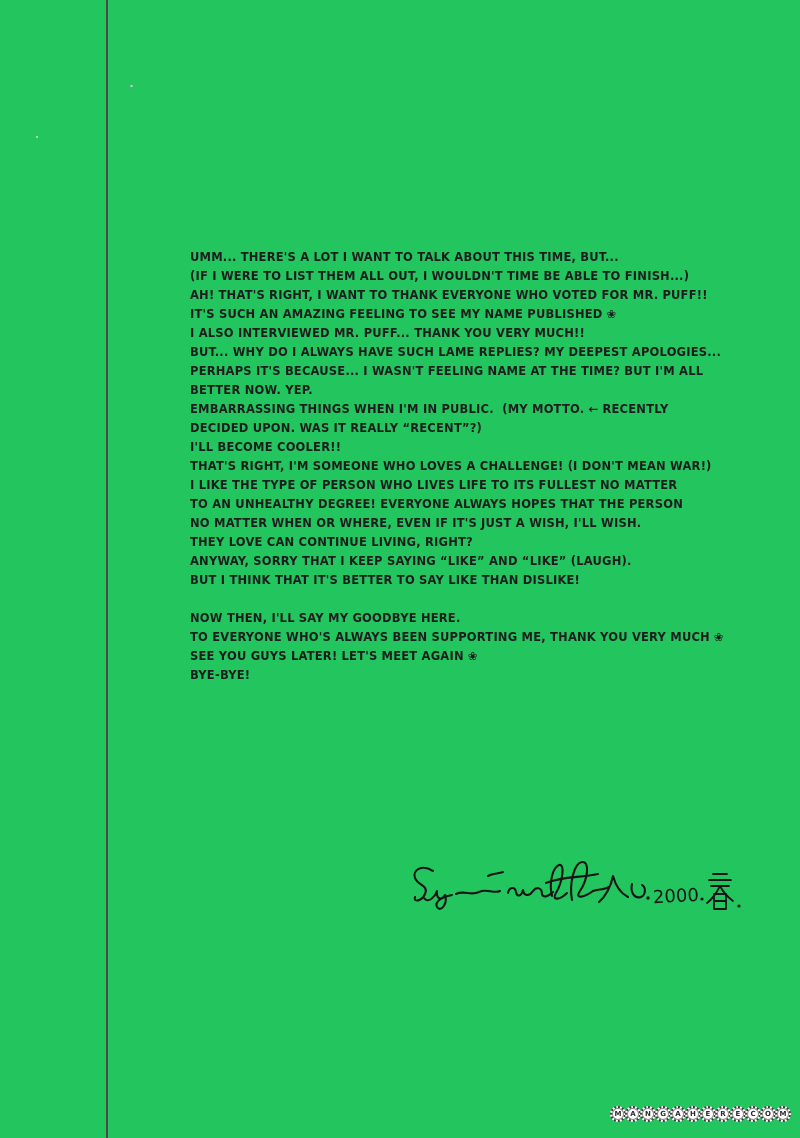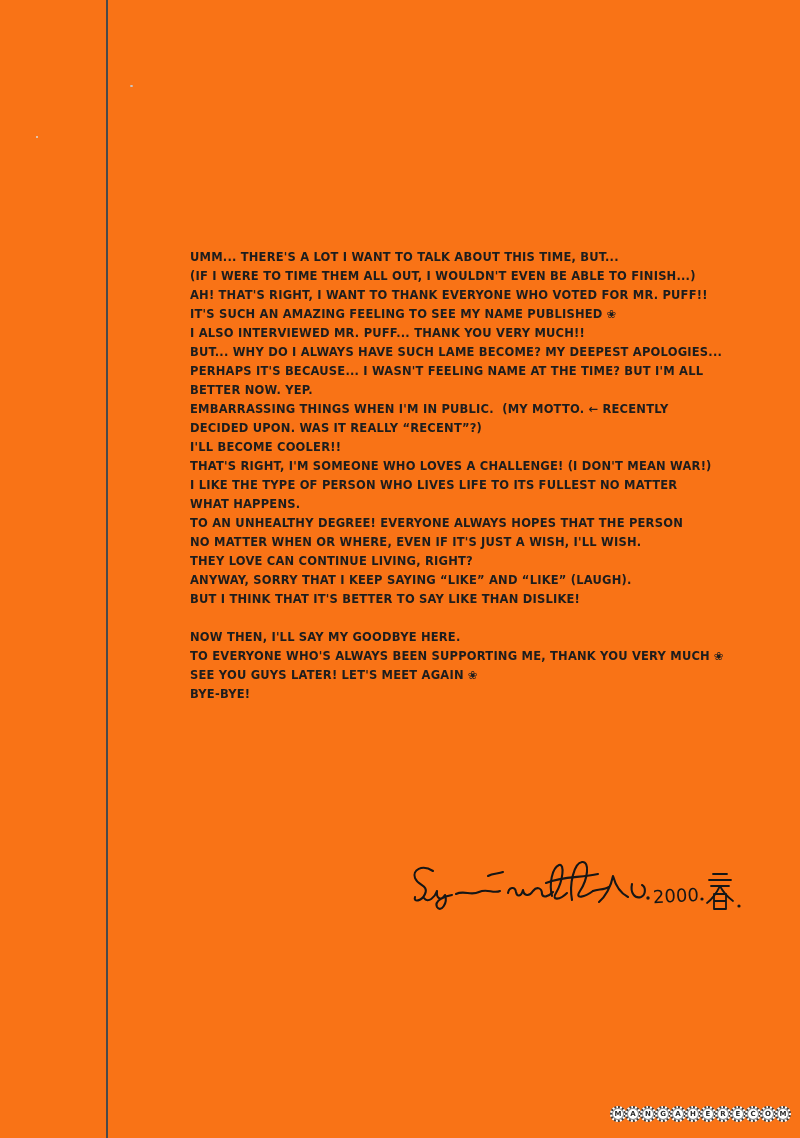--- a/index.html
+++ b/index.html
@@ -1,20 +1,20 @@
 <!DOCTYPE html>
 <html><head>
 <meta charset="utf-8">
 <style>
   html,body{margin:0;padding:0;}
   body{
     width:800px;height:1138px;position:relative;overflow:hidden;
     background:#ffffff;font-family:"DejaVu Sans",sans-serif;
   }
-  .page{position:absolute;inset:0;background:#f97316;}
+  .page{position:absolute;inset:0;background:#22c55e;}
   .vrule{position:absolute;left:106px;top:0;width:2px;height:1138px;background:#4a4a4a;}
   .speck{position:absolute;border-radius:50%;}
   .speck.a{left:130px;top:85px;width:3px;height:2px;background:#c9c9c9;}
   .speck.b{left:36px;top:136px;width:2px;height:2px;background:#dcdcdc;}
 
   .text-block{
     position:absolute;left:190px;top:248px;width:530px;
     color:#1d1d1d;font-weight:bold;font-size:11.5px;letter-spacing:0.2px;
   }
   .line{min-height:19px;line-height:19px;white-space:pre;}
@@ -33,33 +33,32 @@
 </head>
 <body>
 
 <div class="page">
   <div class="vrule"></div>
   <div class="speck a"></div>
   <div class="speck b"></div>
 
   <div class="text-block">
     <div class="line">UMM... THERE'S A LOT I WANT TO TALK ABOUT THIS TIME, BUT...</div>
-    <div class="line">(IF I WERE TO TIME THEM ALL OUT, I WOULDN'T EVEN BE ABLE TO FINISH...)</div>
+    <div class="line">(IF I WERE TO LIST THEM ALL OUT, I WOULDN'T TIME BE ABLE TO FINISH...)</div>
     <div class="line">AH! THAT'S RIGHT, I WANT TO THANK EVERYONE WHO VOTED FOR MR. PUFF!!</div>
     <div class="line">IT'S SUCH AN AMAZING FEELING TO SEE MY NAME PUBLISHED ❀</div>
     <div class="line">I ALSO INTERVIEWED MR. PUFF... THANK YOU VERY MUCH!!</div>
-    <div class="line">BUT... WHY DO I ALWAYS HAVE SUCH LAME BECOME? MY DEEPEST APOLOGIES...</div>
+    <div class="line">BUT... WHY DO I ALWAYS HAVE SUCH LAME REPLIES? MY DEEPEST APOLOGIES...</div>
     <div class="line">PERHAPS IT'S BECAUSE... I WASN'T FEELING NAME AT THE TIME? BUT I'M ALL</div>
     <div class="line">BETTER NOW. YEP.</div>
     <div class="line">EMBARRASSING THINGS WHEN I'M IN PUBLIC.  (MY MOTTO. ← RECENTLY</div>
     <div class="line">DECIDED UPON. WAS IT REALLY “RECENT”?)</div>
     <div class="line">I'LL BECOME COOLER!!</div>
     <div class="line">THAT'S RIGHT, I'M SOMEONE WHO LOVES A CHALLENGE! (I DON'T MEAN WAR!)</div>
     <div class="line">I LIKE THE TYPE OF PERSON WHO LIVES LIFE TO ITS FULLEST NO MATTER</div>
-    <div class="line">WHAT HAPPENS.</div>
     <div class="line">TO AN UNHEALTHY DEGREE! EVERYONE ALWAYS HOPES THAT THE PERSON</div>
     <div class="line">NO MATTER WHEN OR WHERE, EVEN IF IT'S JUST A WISH, I'LL WISH.</div>
     <div class="line">THEY LOVE CAN CONTINUE LIVING, RIGHT?</div>
     <div class="line">ANYWAY, SORRY THAT I KEEP SAYING “LIKE” AND “LIKE” (LAUGH).</div>
     <div class="line">BUT I THINK THAT IT'S BETTER TO SAY LIKE THAN DISLIKE!</div>
     <div class="line"></div>
     <div class="line">NOW THEN, I'LL SAY MY GOODBYE HERE.</div>
     <div class="line">TO EVERYONE WHO'S ALWAYS BEEN SUPPORTING ME, THANK YOU VERY MUCH ❀</div>
     <div class="line">SEE YOU GUYS LATER! LET'S MEET AGAIN ❀</div>
     <div class="line">BYE-BYE!</div>

